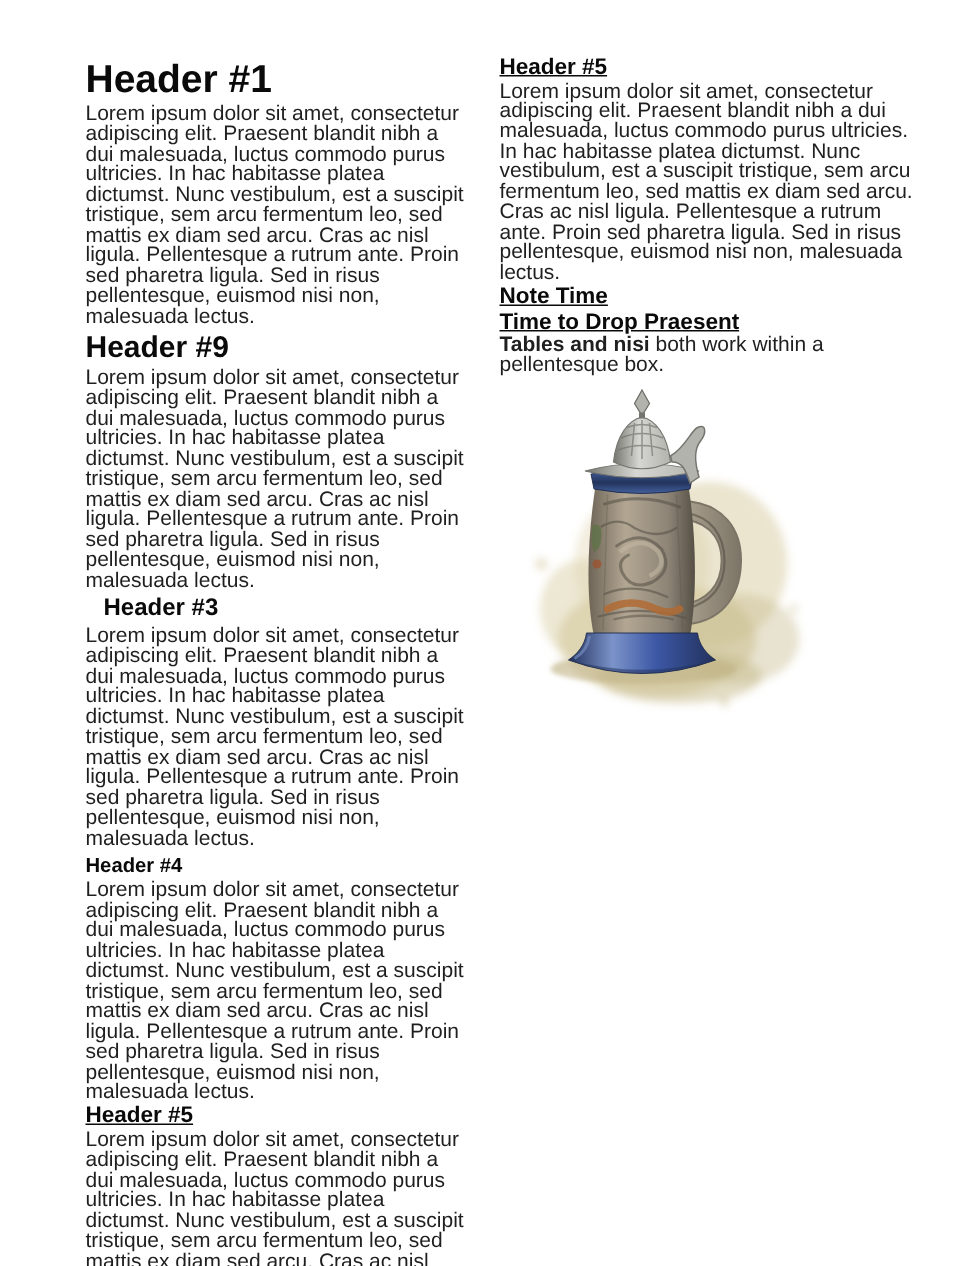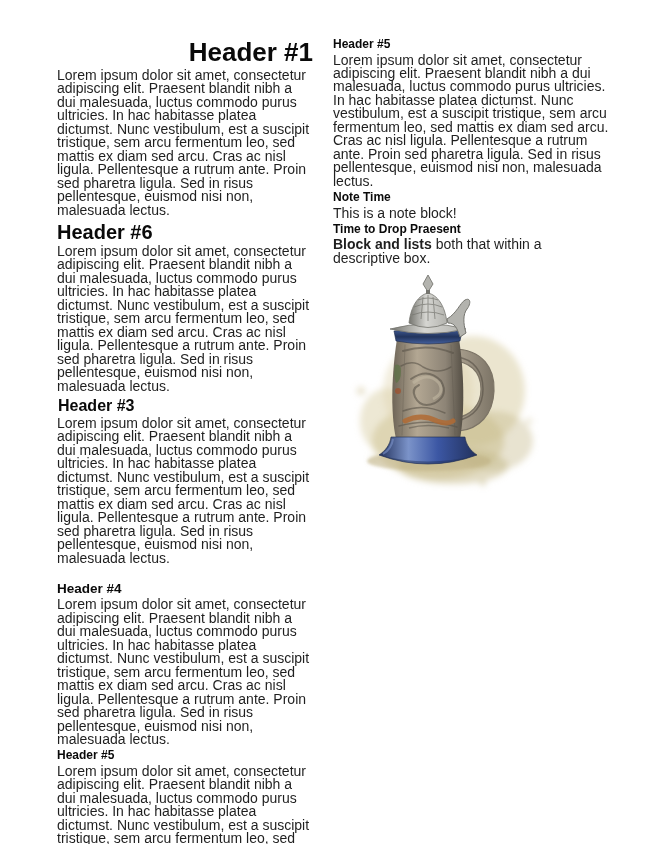--- a/index.html
+++ b/index.html
@@ -6,61 +6,60 @@
   .page{
     position:relative;width:652px;height:844px;background:#ffffff;
     font-family:"Liberation Sans","DejaVu Sans",sans-serif;
     color:#1f1f1f;overflow:hidden;
   }
   .col{position:absolute;top:38px;}
   .col-left{left:57px;width:256px;}
   .col-right{left:333px;width:276px;}
   p.body{margin:0;font-size:14px;line-height:13.45px;color:#1f1f1f;}
   .hd{color:#0a0a0a;font-weight:bold;margin:0;}
-  .h1{font-size:26px;line-height:28px;margin:0 0 3px 0;text-align:right;}
+  .h1{font-size:26px;line-height:28px;margin:0 0 3px 0;}
   .h2{font-size:20px;line-height:22px;margin:4px 0 2px 0;}
-  .h3{font-size:16px;line-height:18px;margin:4px 0 2px 1px;}
-  .h4{font-size:13.5px;line-height:15.5px;margin:16px 0 2px 0;}
-  .h5{font-size:12px;line-height:13.5px;margin:3px 0 2px 0;}
+  .h3{font-size:16px;line-height:18px;margin:4px 0 2px 12px;}
+  .h4{font-size:13.5px;line-height:15.5px;margin:4px 0 2px 0;}
+  .h5{font-size:15px;line-height:13.5px;margin:3px 0 2px 0;text-decoration:underline;}
   .h5.first{margin-top:0;}
   .inline-bold{font-weight:bold;}
   figure.stein{margin:6px 0 0 0;padding:0;}
 </style>
 </head>
 <body>
 
 <div class="page">
 
   <div class="col col-left">
     <h1 class="hd h1">Header #1</h1>
     <p class="body">Lorem ipsum dolor sit amet, consectetur adipiscing elit. Praesent blandit nibh a dui malesuada, luctus commodo purus ultricies. In hac habitasse platea dictumst. Nunc vestibulum, est a suscipit tristique, sem arcu fermentum leo, sed mattis ex diam sed arcu. Cras ac nisl ligula. Pellentesque a rutrum ante. Proin sed pharetra ligula. Sed in risus pellentesque, euismod nisi non, malesuada lectus.</p>
 
-    <h2 class="hd h2">Header #6</h2>
+    <h2 class="hd h2">Header #9</h2>
     <p class="body">Lorem ipsum dolor sit amet, consectetur adipiscing elit. Praesent blandit nibh a dui malesuada, luctus commodo purus ultricies. In hac habitasse platea dictumst. Nunc vestibulum, est a suscipit tristique, sem arcu fermentum leo, sed mattis ex diam sed arcu. Cras ac nisl ligula. Pellentesque a rutrum ante. Proin sed pharetra ligula. Sed in risus pellentesque, euismod nisi non, malesuada lectus.</p>
 
     <h3 class="hd h3">Header #3</h3>
     <p class="body">Lorem ipsum dolor sit amet, consectetur adipiscing elit. Praesent blandit nibh a dui malesuada, luctus commodo purus ultricies. In hac habitasse platea dictumst. Nunc vestibulum, est a suscipit tristique, sem arcu fermentum leo, sed mattis ex diam sed arcu. Cras ac nisl ligula. Pellentesque a rutrum ante. Proin sed pharetra ligula. Sed in risus pellentesque, euismod nisi non, malesuada lectus.</p>
 
     <h4 class="hd h4">Header #4</h4>
     <p class="body">Lorem ipsum dolor sit amet, consectetur adipiscing elit. Praesent blandit nibh a dui malesuada, luctus commodo purus ultricies. In hac habitasse platea dictumst. Nunc vestibulum, est a suscipit tristique, sem arcu fermentum leo, sed mattis ex diam sed arcu. Cras ac nisl ligula. Pellentesque a rutrum ante. Proin sed pharetra ligula. Sed in risus pellentesque, euismod nisi non, malesuada lectus.</p>
 
     <h5 class="hd h5">Header #5</h5>
     <p class="body">Lorem ipsum dolor sit amet, consectetur adipiscing elit. Praesent blandit nibh a dui malesuada, luctus commodo purus ultricies. In hac habitasse platea dictumst. Nunc vestibulum, est a suscipit tristique, sem arcu fermentum leo, sed mattis ex diam sed arcu. Cras ac nisl ligula. Pellentesque a rutrum ante. Proin sed pharetra ligula. Sed in risus pellentesque, euismod nisi non, malesuada lectus.</p>
   </div>
 
   <div class="col col-right">
     <h5 class="hd h5 first">Header #5</h5>
     <p class="body">Lorem ipsum dolor sit amet, consectetur adipiscing elit. Praesent blandit nibh a dui malesuada, luctus commodo purus ultricies. In hac habitasse platea dictumst. Nunc vestibulum, est a suscipit tristique, sem arcu fermentum leo, sed mattis ex diam sed arcu. Cras ac nisl ligula. Pellentesque a rutrum ante. Proin sed pharetra ligula. Sed in risus pellentesque, euismod nisi non, malesuada lectus.</p>
 
     <h5 class="hd h5">Note Time</h5>
-    <p class="body">This is a note block!</p>
 
     <h5 class="hd h5">Time to Drop Praesent</h5>
 
-    <p class="body"><span class="inline-bold">Block and lists</span><span> both that within a descriptive box.</span></p>
+    <p class="body"><span class="inline-bold">Tables and nisi</span><span> both work within a pellentesque box.</span></p>
 
     <figure class="stein">
       <svg width="270" height="228" viewBox="0 0 270 228" xmlns="http://www.w3.org/2000/svg">
         <defs>
           <filter id="soft" x="-20%" y="-20%" width="140%" height="140%">
               <feGaussianBlur stdDeviation="1.4"></feGaussianBlur>
             </filter>
           <filter id="soft2" x="-25%" y="-25%" width="150%" height="150%">
               <feGaussianBlur stdDeviation="3"></feGaussianBlur>
             </filter>

